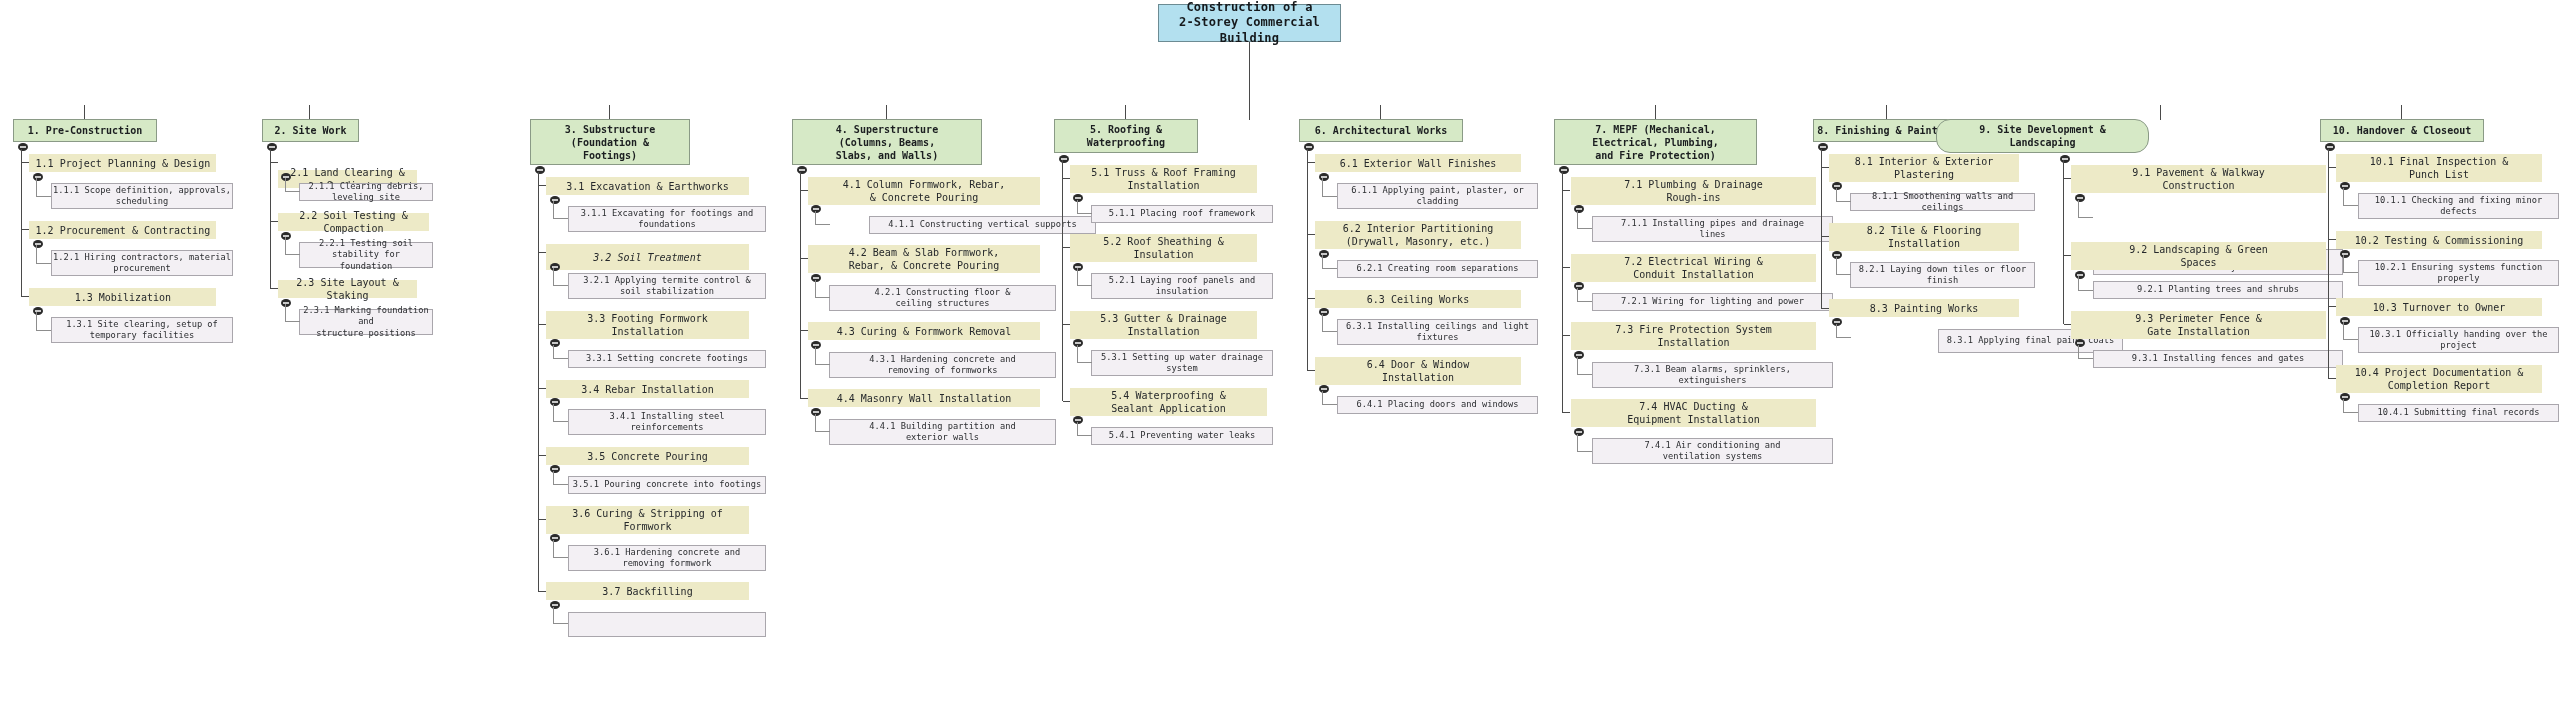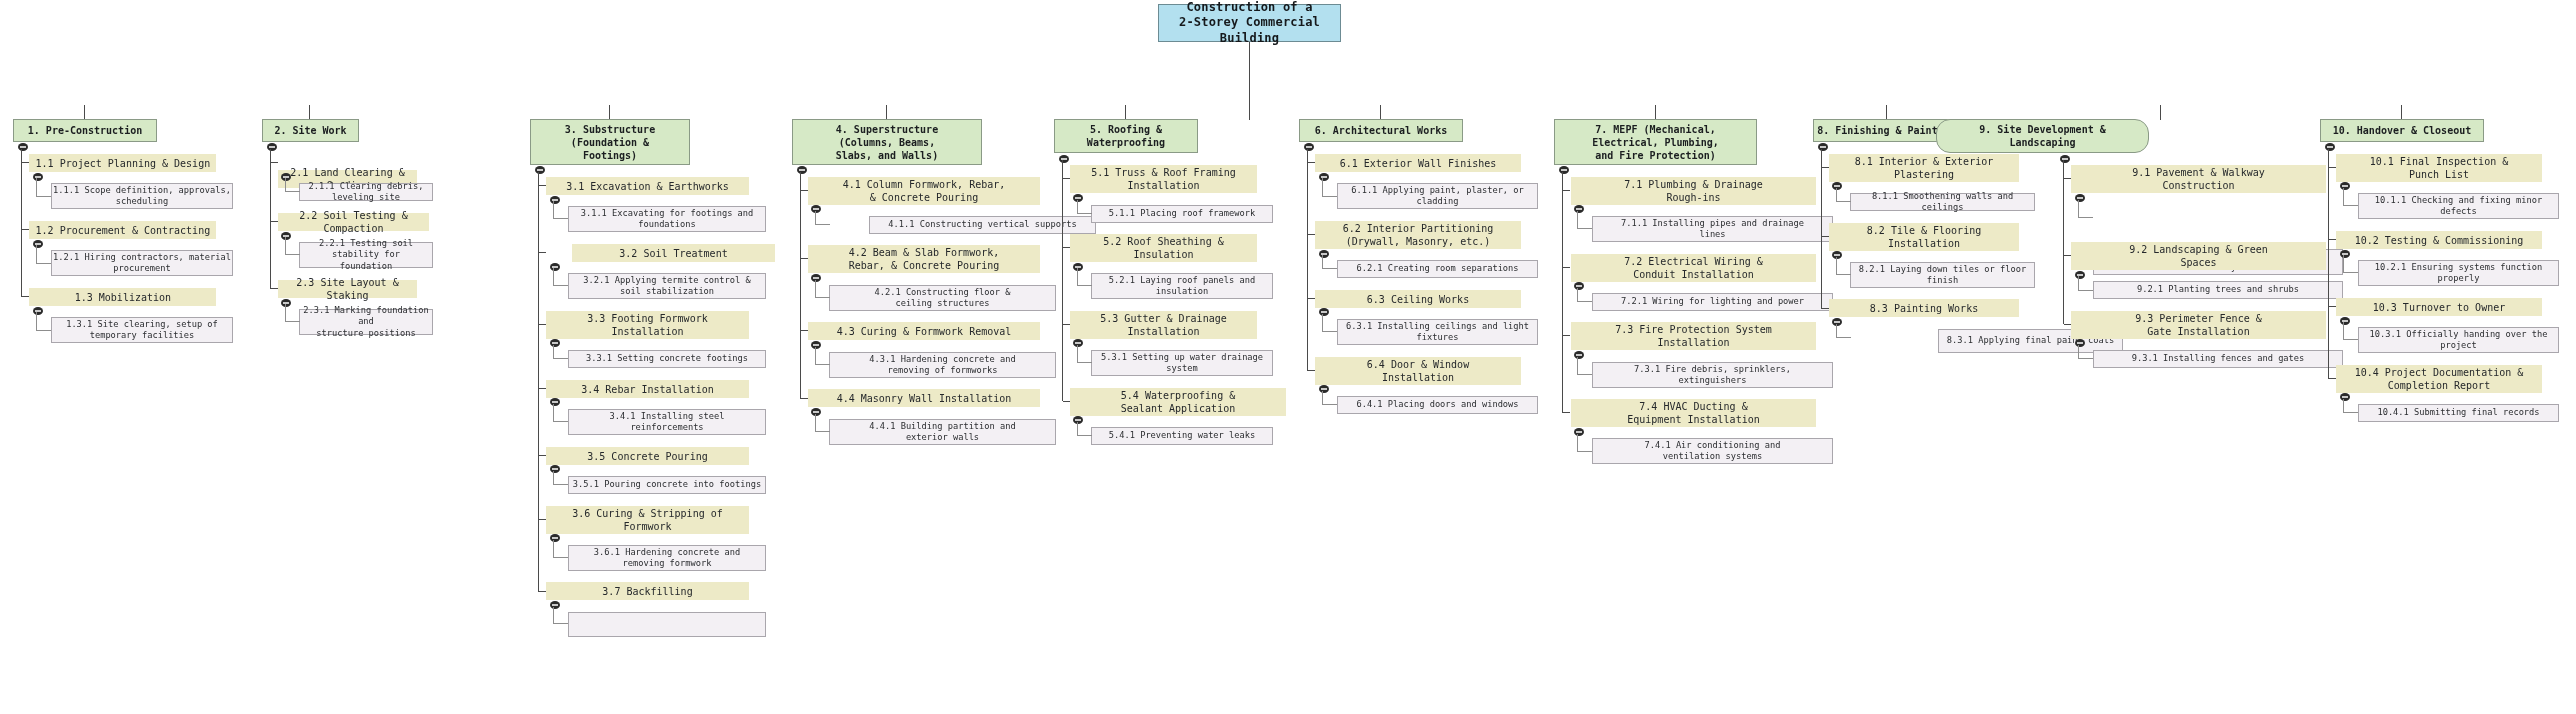--- a/index.html
+++ b/index.html
@@ -143,21 +143,21 @@
       <span>3.1 Excavation &amp; Earthworks</span>
     </div>
     <div class="ln h" style="left: 539px; top: 185px; width: 7.4px;"></div>
     <div class="tgl" style="left: 550px; top: 196px;"></div>
     <div class="node lvl3" style="left: 568px; top: 206px; width: 198px; height: 26px;">
       <span>3.1.1 Excavating for footings and
 foundations</span>
     </div>
     <div class="ln v thin" style="left: 553px; top: 201px; height: 18px;"></div>
     <div class="ln h thin" style="left: 553px; top: 218px; width: 14.7px;"></div>
-    <div class="node lvl2" style="left: 572px; top: 244px; width: 203px; height: 18px;">
+    <div class="node lvl2" style="left: 546px; top: 244px; width: 203px; height: 26px; font-style: italic;">
       <span>3.2 Soil Treatment</span>
     </div>
     <div class="ln h" style="left: 539px; top: 252px; width: 7.4px;"></div>
     <div class="tgl" style="left: 550px; top: 263px;"></div>
     <div class="node lvl3" style="left: 568px; top: 273px; width: 198px; height: 26px;">
       <span>3.2.1   Applying termite control &amp;
 soil stabilization</span>
     </div>
     <div class="ln v thin" style="left: 553px; top: 268px; height: 18px;"></div>
     <div class="ln h thin" style="left: 553px; top: 285px; width: 14.7px;"></div>
@@ -303,21 +303,21 @@
 Installation</span>
     </div>
     <div class="ln h" style="left: 1063px; top: 324px; width: 7.4px;"></div>
     <div class="tgl" style="left: 1073px; top: 339px;"></div>
     <div class="node lvl3" style="left: 1091px; top: 350px; width: 182px; height: 26px;">
       <span>5.3.1 Setting up water drainage
 system</span>
     </div>
     <div class="ln v thin" style="left: 1077px; top: 345px; height: 18px;"></div>
     <div class="ln h thin" style="left: 1077px; top: 362px; width: 14.7px;"></div>
-    <div class="node lvl2" style="left: 1070px; top: 388px; width: 216px; height: 28px;">
+    <div class="node lvl2" style="left: 1070px; top: 388px; width: 197px; height: 28px;">
       <span>5.4   Waterproofing &amp;
 Sealant Application</span>
     </div>
     <div class="ln h" style="left: 1063px; top: 401px; width: 7.4px;"></div>
     <div class="tgl" style="left: 1073px; top: 416px;"></div>
     <div class="node lvl3" style="left: 1091px; top: 427px; width: 182px; height: 18px;">
       <span>5.4.1 Preventing water leaks</span>
     </div>
     <div class="ln v thin" style="left: 1077px; top: 422px; height: 14px;"></div>
     <div class="ln h thin" style="left: 1077px; top: 435px; width: 14.7px;"></div>
@@ -402,21 +402,21 @@
     </div>
     <div class="ln v thin" style="left: 1577px; top: 288px; height: 14px;"></div>
     <div class="ln h thin" style="left: 1577px; top: 301px; width: 14.7px;"></div>
     <div class="node lvl2" style="left: 1571px; top: 322px; width: 245px; height: 28px;">
       <span>7.3 Fire Protection System
 Installation</span>
     </div>
     <div class="ln h" style="left: 1563px; top: 335px; width: 7.4px;"></div>
     <div class="tgl" style="left: 1574px; top: 351px;"></div>
     <div class="node lvl3" style="left: 1592px; top: 362px; width: 241px; height: 26px;">
-      <span>7.3.1 Fire debris, sprinklers,
+      <span>7.3.1 Beam alarms, sprinklers,
 extinguishers</span>
     </div>
     <div class="ln v thin" style="left: 1577px; top: 357px; height: 18px;"></div>
     <div class="ln h thin" style="left: 1577px; top: 374px; width: 14.7px;"></div>
     <div class="node lvl2" style="left: 1571px; top: 399px; width: 245px; height: 28px;">
       <span>7.4     HVAC Ducting &amp;
 Equipment Installation</span>
     </div>
     <div class="ln h" style="left: 1563px; top: 412px; width: 7.4px;"></div>
     <div class="tgl" style="left: 1574px; top: 428px;"></div>

